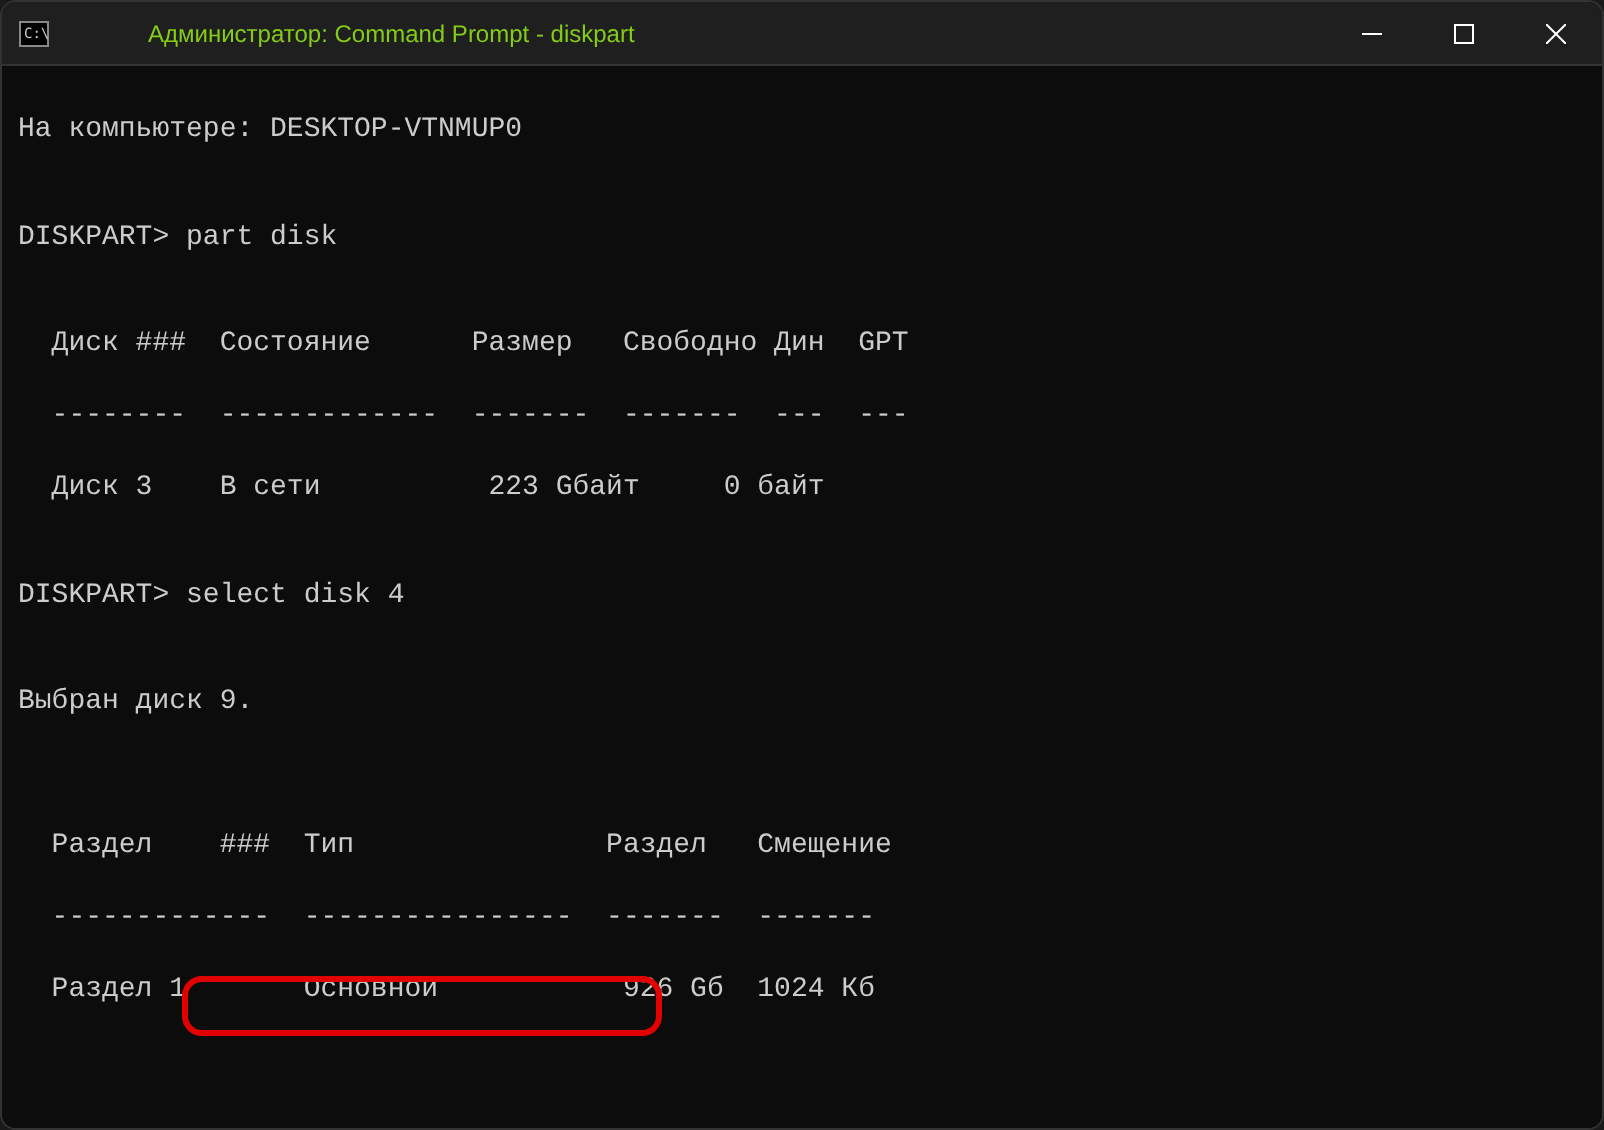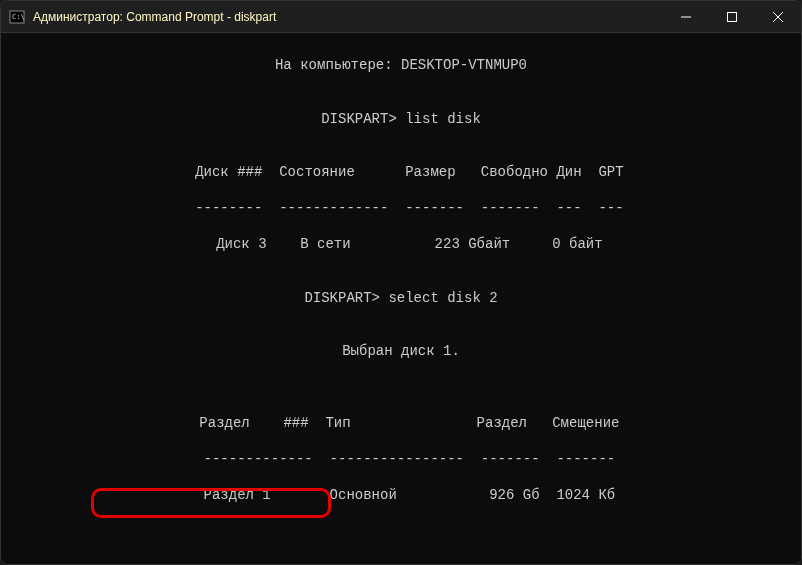--- a/index.html
+++ b/index.html
@@ -30,24 +30,25 @@
     }
     .titlebar-icon {
       width: 16px;
       height: 16px;
       margin-right: 8px;
       display: inline-flex;
       align-items: center;
       justify-content: center;
     }
     .titlebar-text {
-      color: #fef9c3;
+      color: #84cc16;
       font-size: 12px;
       font-family: 'Segoe UI', Tahoma, sans-serif;
       flex: 1;
+      margin-left: 41px;
     }
     .titlebar-controls {
       display: flex;
       height: 100%;
     }
     .titlebar-btn {
       width: 46px;
       height: 32px;
       display: flex;
       align-items: center;
@@ -60,21 +61,21 @@
       flex: 1;
       background: #0c0c0c;
       padding: 6px 8px;
       color: #cccccc;
       font-size: 14px;
       line-height: 1.28;
       white-space: pre;
       overflow: hidden;
       position: relative;
     }
-    .line { display: block; text-align: center; }
+    .line { display: block; }
     .highlight-box {
       position: absolute;
       border: 3px solid #e20000;
       border-radius: 10px;
       left: 90px;
       top: 455px;
       width: 240px;
       height: 30px;
       pointer-events: none;
     }
@@ -106,29 +107,29 @@
         <svg width="10" height="10" viewBox="0 0 10 10">
             <line x1="0" y1="0" x2="10" y2="10" stroke="#fff" stroke-width="1"></line>
             <line x1="10" y1="0" x2="0" y2="10" stroke="#fff" stroke-width="1"></line>
           </svg>
       </div>
     </div>
   </div>
   <div class="terminal">
 <span class="line">На компьютере: DESKTOP-VTNMUP0</span>
 <span class="line"></span>
-<span class="line"><span>DISKPART&gt; </span><span>list disk</span></span>
+<span class="line"><span>DISKPART&gt; </span><span>part disk</span></span>
 <span class="line"></span>
 <span class="line">  Диск ###  Состояние      Размер   Свободно Дин  GPT</span>
 <span class="line">  --------  -------------  -------  -------  ---  ---</span>
 <span class="line">  Диск 3    В сети          223 Gбайт     0 байт</span>
 <span class="line"></span>
-<span class="line"><span>DISKPART&gt; </span><span>select disk 2</span></span>
+<span class="line"><span>DISKPART&gt; </span><span>select disk 4</span></span>
 <span class="line"></span>
-<span class="line">Выбран диск 1.</span>
+<span class="line">Выбран диск 9.</span>
 <span class="line"></span>
 <span class="line"></span>
 <span class="line">  Раздел    ###  Тип               Раздел   Смещение</span>
 <span class="line">  -------------  ----------------  -------  -------</span>
 <span class="line">  Раздел 1       Основной           926 Gб  1024 Кб</span>
 
 <span class="line"></span>
 
 <span class="line"></span>
 

